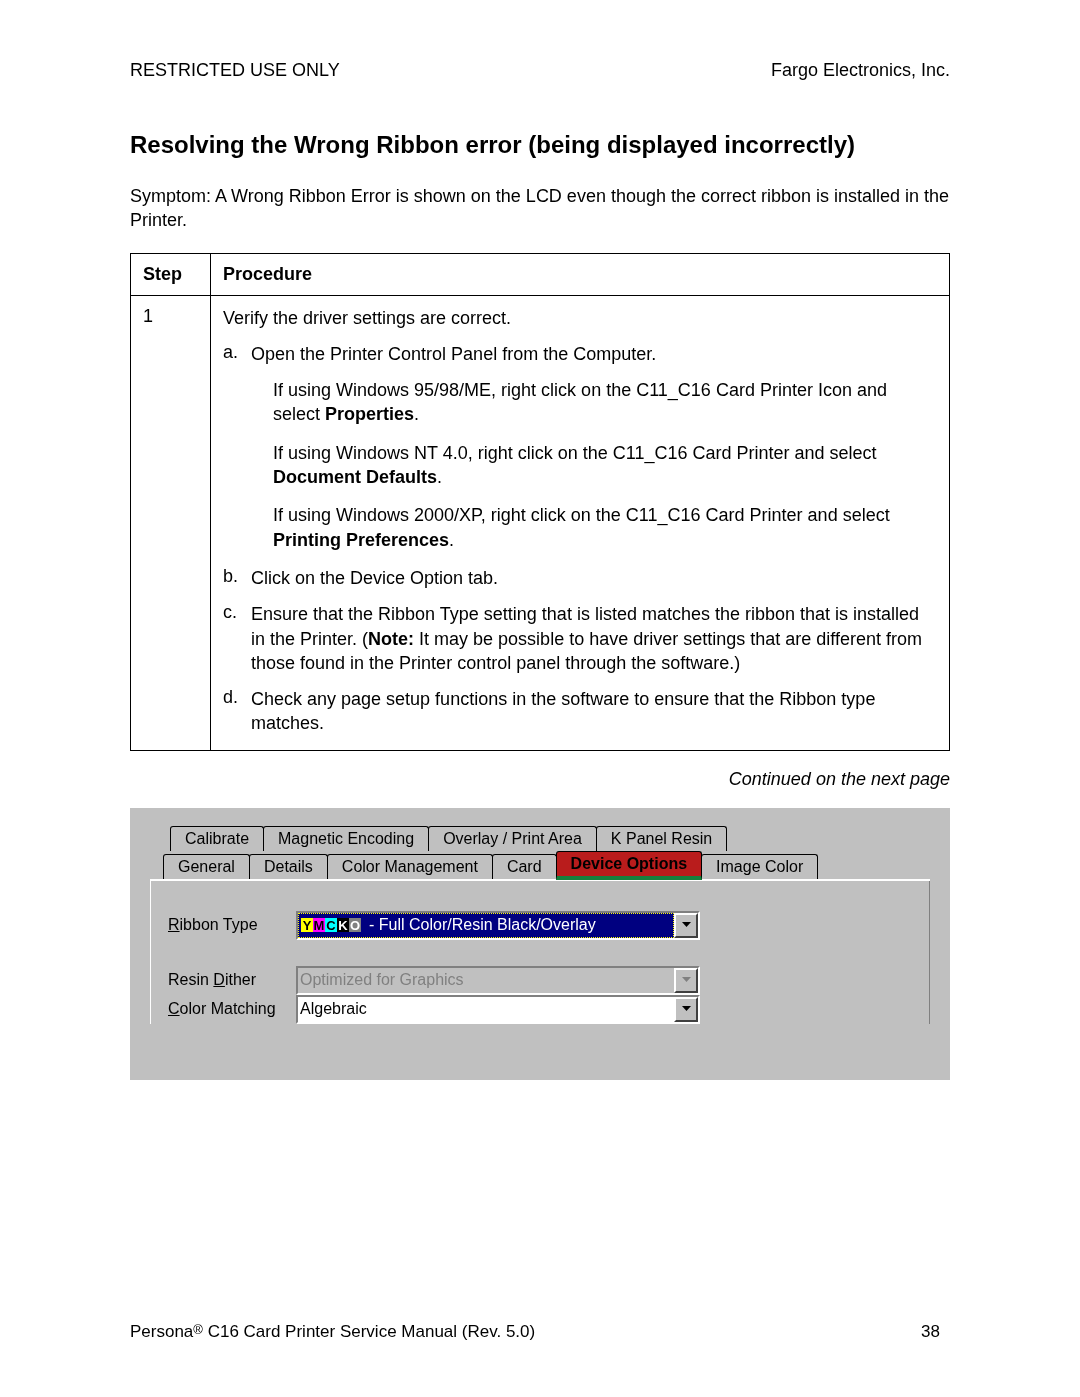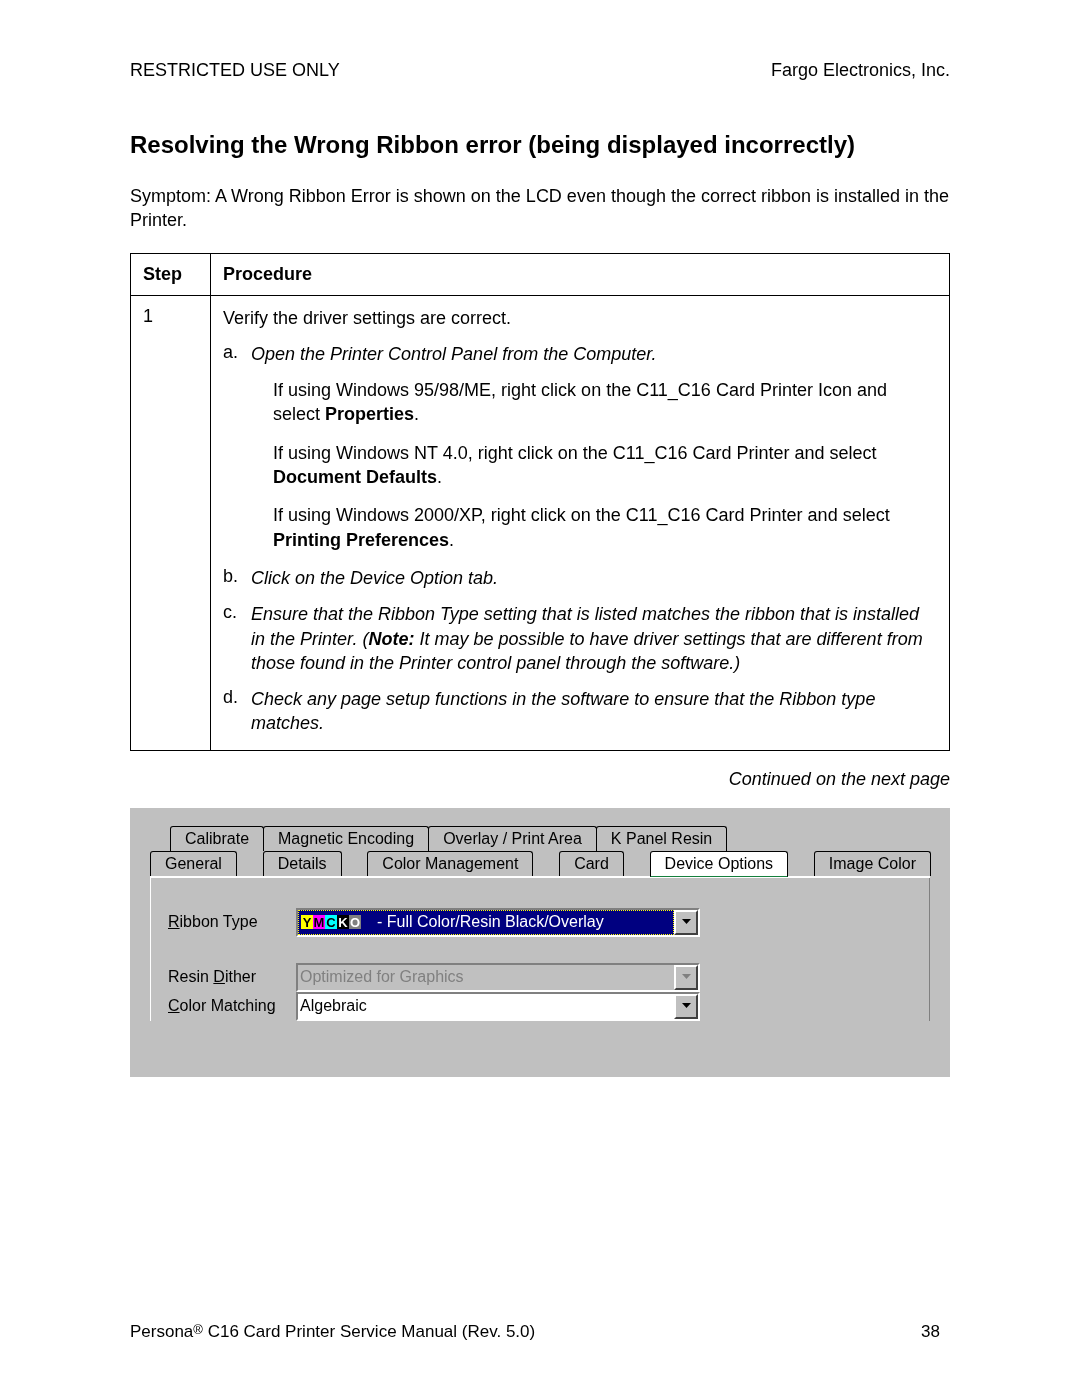--- a/index.html
+++ b/index.html
@@ -60,21 +60,20 @@
     display: flex;
     margin-bottom: 12px;
   }
   .ol-letter {
     width: 28px;
     flex-shrink: 0;
   }
   .ol-text {
     flex: 1;
     line-height: 1.35;
-    font-style: italic;
   }
   .sub-item {
     margin-left: 50px;
     margin-bottom: 14px;
     line-height: 1.35;
   }
   .bold {
     font-weight: bold;
   }
   .continued {
@@ -101,28 +100,28 @@
     border-bottom: none;
     background: #c0c0c0;
     padding: 3px 14px;
     border-top-left-radius: 3px;
     border-top-right-radius: 3px;
     margin-right: -1px;
     position: relative;
     white-space: nowrap;
   }
   .tab-row2 {
-    margin-left: 0px;
-    justify-content: space-between;
+    margin-left: 13px;
   }
   .tab.active {
-    background: #ffffff;
-    border-bottom: 1px solid #15803d;
+    background: #b91c1c;
+    border-bottom: 4px solid #15803d;
     margin-bottom: -1px;
     z-index: 2;
+    font-weight: bold;
   }
   .tab-panel {
     border-top: 2px solid #ffffff;
     box-shadow: inset 1px 0 0 #fff, inset -1px 0 0 #808080;
     padding: 30px 2px 0 18px;
     margin-top: 0;
   }
   .field-row {
     display: flex;
     align-items: center;
@@ -192,21 +191,21 @@
     justify-content: center;
     font-size: 13px;
     font-weight: bold;
   }
   .y-box { background: #ffff00; color: #000; }
   .m-box { background: #ff00ff; color: #000; }
   .c-box { background: #00ffff; color: #000; }
   .k-box { background: #000000; color: #fff; }
   .o-box { background: #808080; color: #fff; }
   .ymcko-text {
-    margin-left: 16px;
+    margin-left: 8px;
     color: #fff;
   }
   .footer {
     position: absolute;
     bottom: 55px;
     left: 130px;
     right: 140px;
     display: flex;
     justify-content: space-between;
     font-size: 17px;

